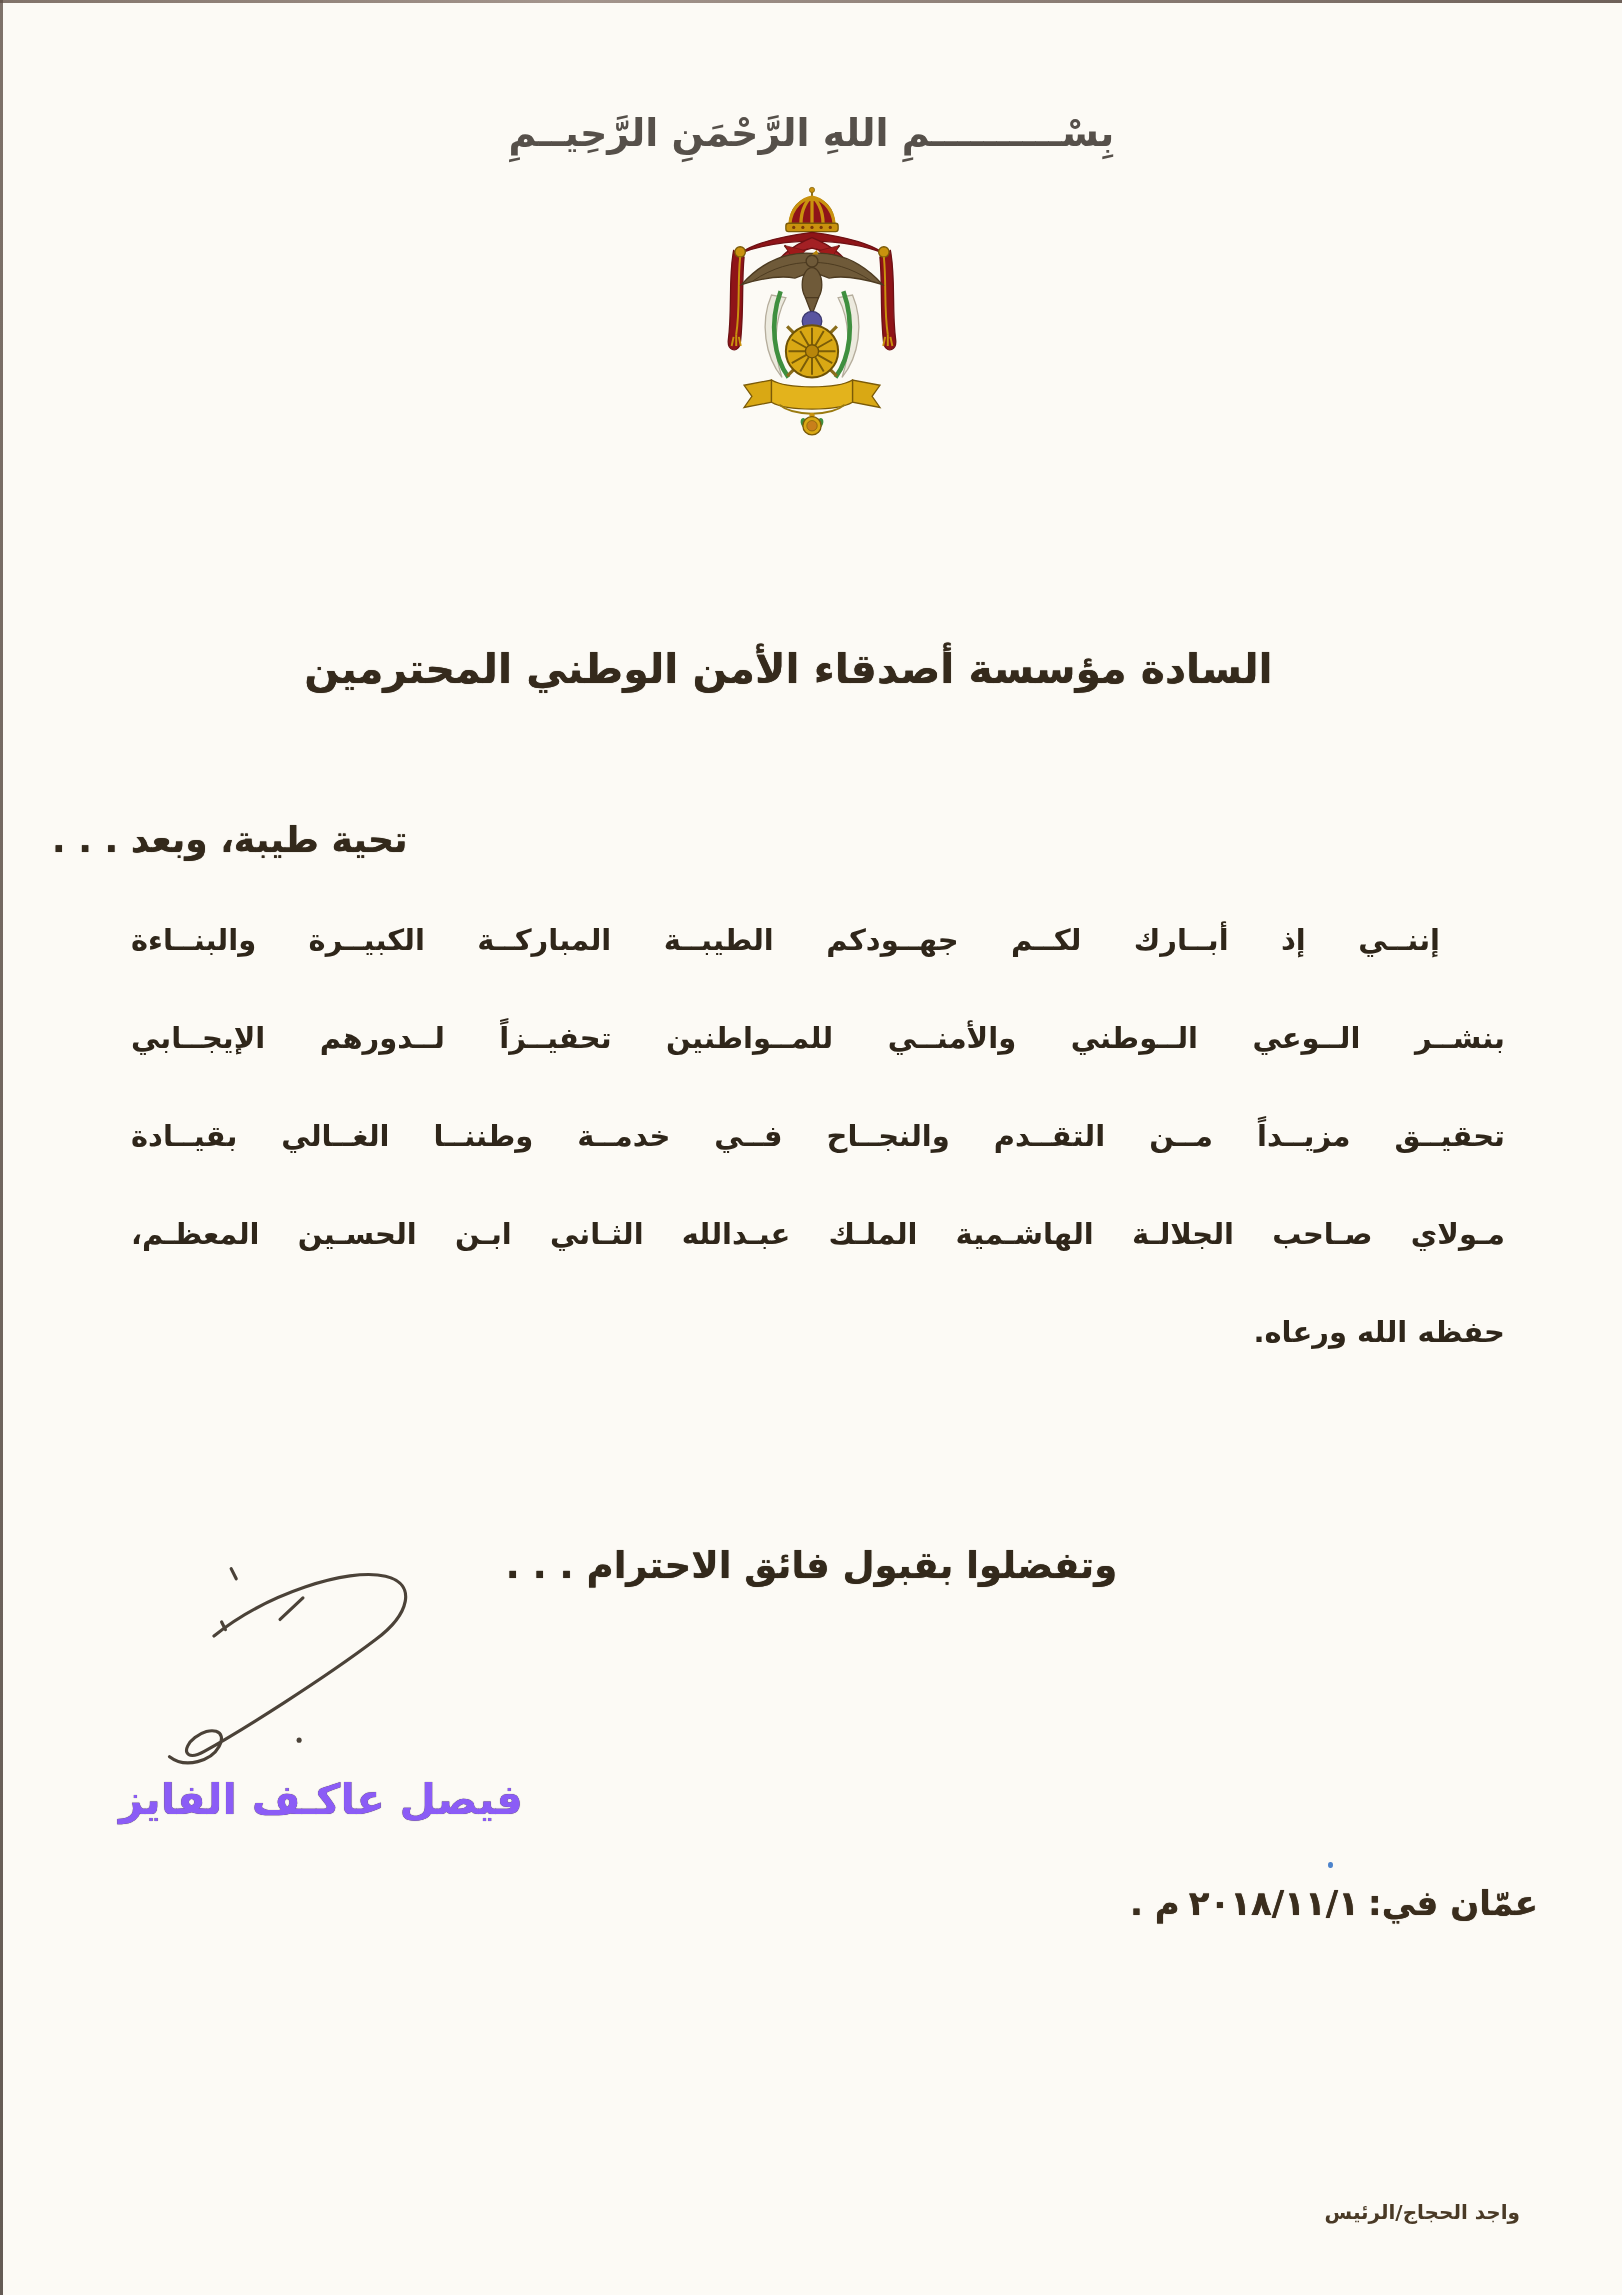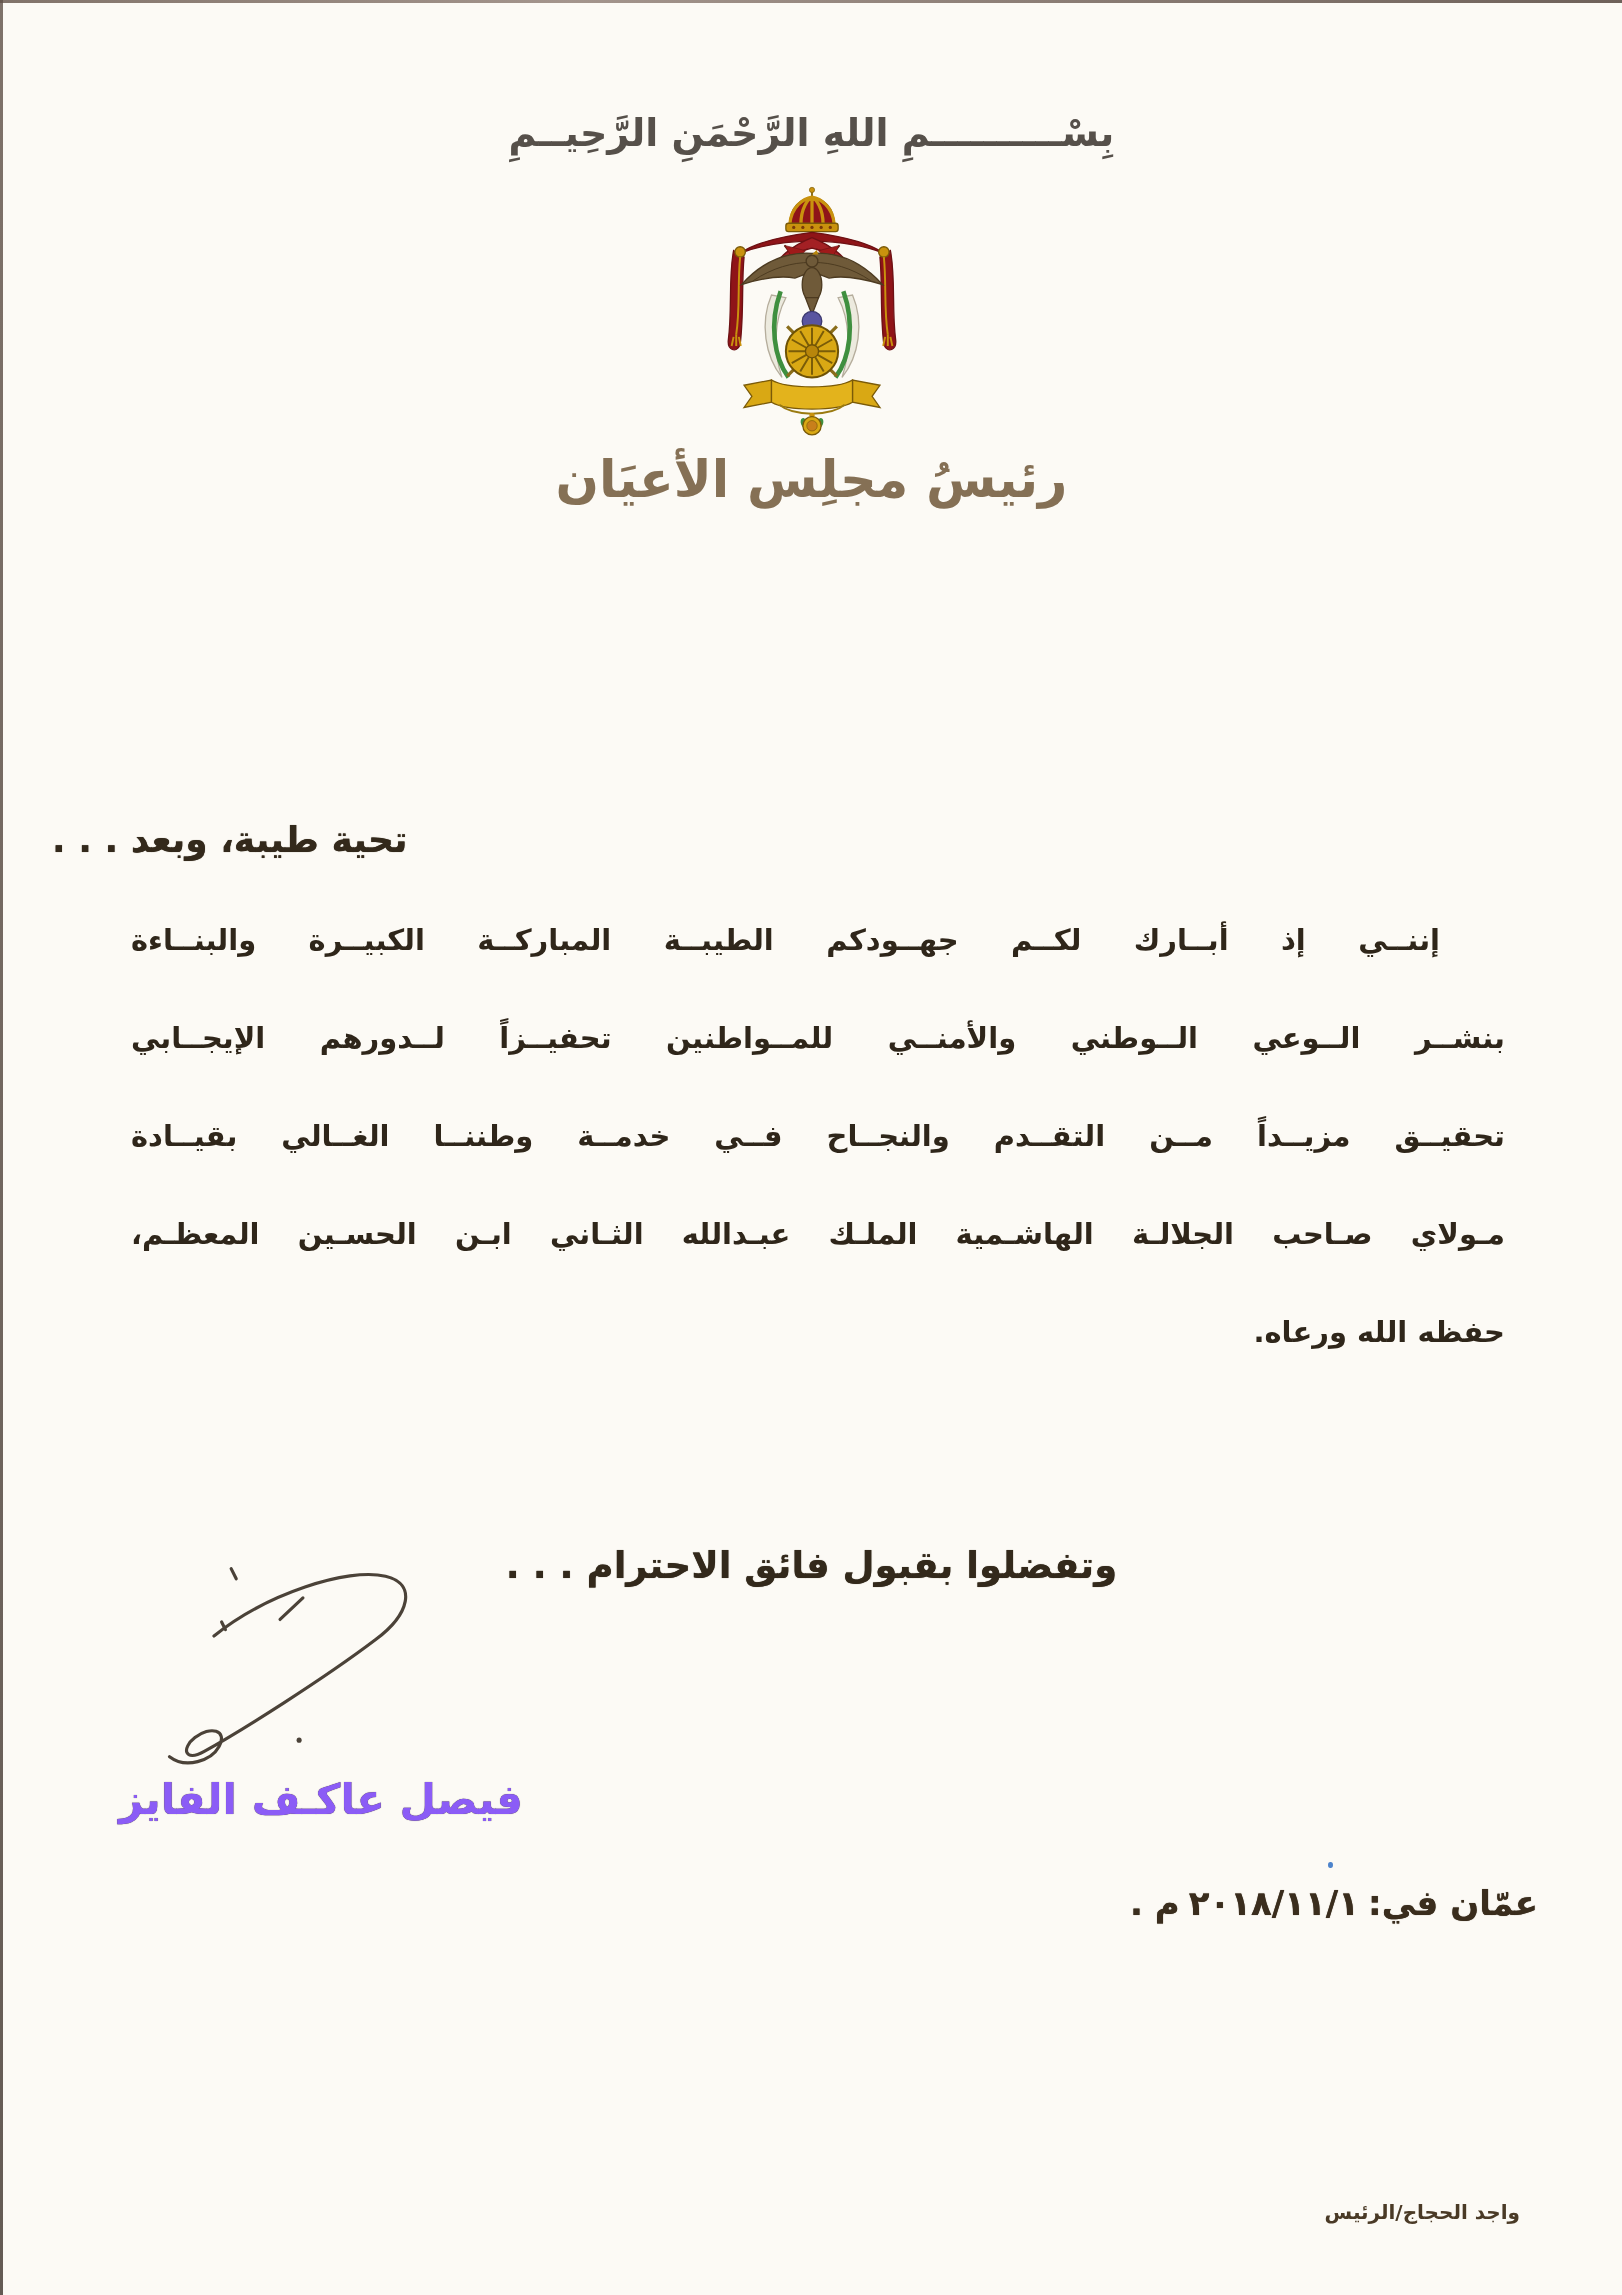--- a/index.html
+++ b/index.html
@@ -180,22 +180,22 @@
     <g>
       <path d="M100,336 C122,354 178,354 200,336" stroke="#9a7a10" stroke-width="3" fill="none"></path>
       <circle cx="150" cy="352" r="4" fill="#c9920e"></circle>
       <ellipse cx="138" cy="364" rx="5" ry="8" fill="#3f8f3f" transform="rotate(-20 138 364)"></ellipse>
       <ellipse cx="162" cy="364" rx="5" ry="8" fill="#3f8f3f" transform="rotate(20 162 364)"></ellipse>
       <circle cx="150" cy="368" r="14" fill="#d9a814" stroke="#7a5a08" stroke-width="2"></circle>
       <circle cx="150" cy="368" r="8" fill="#c87f1b" stroke="#7a5a08" stroke-width="1"></circle>
     </g>
   </svg>
 
-  <div class="crest-title">رئيسُ مجلِس الأعيَان</div>
-
+
+  <div class="addressee">السادة مؤسسة أصدقاء الأمن الوطني المحترمين</div>
 
   <div class="greeting"><span>تحية طيبة، وبعد . . .</span></div>
 
   <div class="letter-body">
     <div class="body-line first">إننــي إذ أبــارك لكــم جهــودكم الطيبــة المباركــة الكبيــرة والبنــاءة</div>
     <div class="body-line">بنشــر الــوعي الــوطني والأمنــي للمــواطنين تحفيــزاً لــدورهم الإيجــابي</div>
     <div class="body-line">تحقيــق مزيــداً مــن التقــدم والنجــاح فــي خدمــة وطننــا الغــالي بقيــادة</div>
     <div class="body-line">مـولاي صـاحب الجلالـة الهاشـمية الملـك عبـدالله الثـاني ابـن الحسـين المعظـم،</div>
     <div class="body-line last">حفظه الله ورعاه.</div>
   </div>

